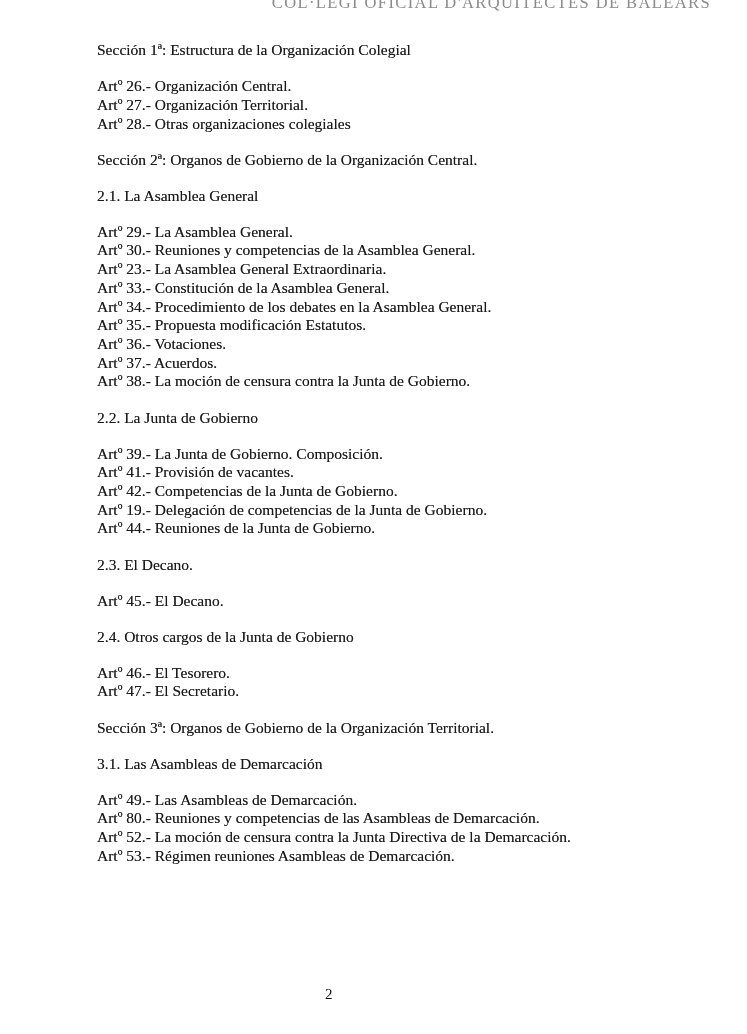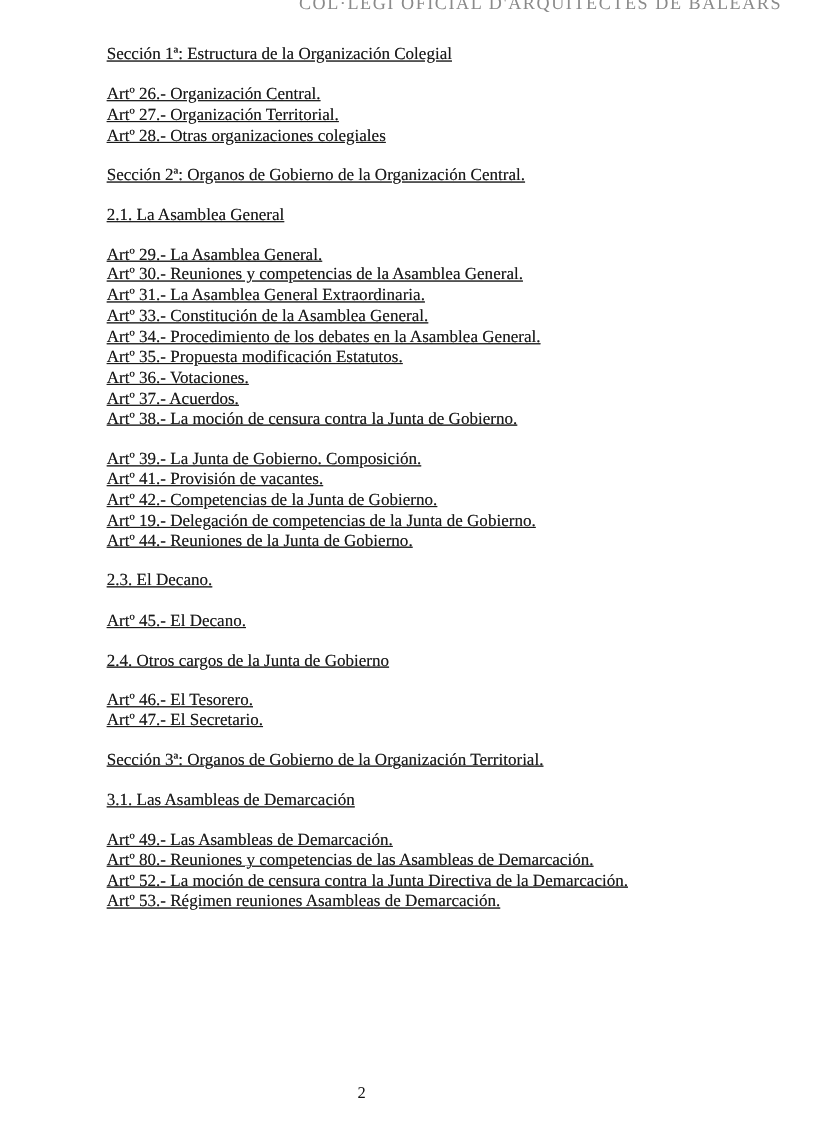--- a/index.html
+++ b/index.html
@@ -23,21 +23,20 @@
     letter-spacing: 1.4px;
     color: #8a8a8a;
     white-space: nowrap;
     font-family: "Liberation Serif", "DejaVu Serif", serif;
   }
   .doc-body {
     position: absolute;
     left: 97px;
     top: 41px;
     width: 620px;
-    text-decoration: underline;
   }
   .block {
     margin: 0 0 17.4px 0;
   }
   .line {
     font-size: 15.5px;
     line-height: 18.7px;
     white-space: nowrap;
     
     text-shadow: 0 0 0.4px rgba(0,0,0,0.55);
@@ -66,27 +65,30 @@
     </div>
     <div class="block">
       <div class="line">Sección 2ª: Organos de Gobierno de la Organización Central.</div>
     </div>
     <div class="block">
       <div class="line">2.1. La Asamblea General</div>
     </div>
     <div class="block">
       <div class="line">Artº 29.- La Asamblea General.</div>
       <div class="line">Artº 30.- Reuniones y competencias de la Asamblea General.</div>
-      <div class="line">Artº 31.- La Asamblea General Extraordinaria.</div>
+      <div class="line">Artº 23.- La Asamblea General Extraordinaria.</div>
       <div class="line">Artº 33.- Constitución de la Asamblea General.</div>
       <div class="line">Artº 34.- Procedimiento de los debates en la Asamblea General.</div>
       <div class="line">Artº 35.- Propuesta modificación Estatutos.</div>
       <div class="line">Artº 36.- Votaciones.</div>
       <div class="line">Artº 37.- Acuerdos.</div>
       <div class="line">Artº 38.- La moción de censura contra la Junta de Gobierno.</div>
+    </div>
+    <div class="block">
+      <div class="line">2.2. La Junta de Gobierno</div>
     </div>
     <div class="block">
       <div class="line">Artº 39.- La Junta de Gobierno. Composición.</div>
       <div class="line">Artº 41.- Provisión de vacantes.</div>
       <div class="line">Artº 42.- Competencias de la Junta de Gobierno.</div>
       <div class="line">Artº 19.- Delegación de competencias de la Junta de Gobierno.</div>
       <div class="line">Artº 44.- Reuniones de la Junta de Gobierno.</div>
     </div>
     <div class="block">
       <div class="line">2.3. El Decano.</div>

